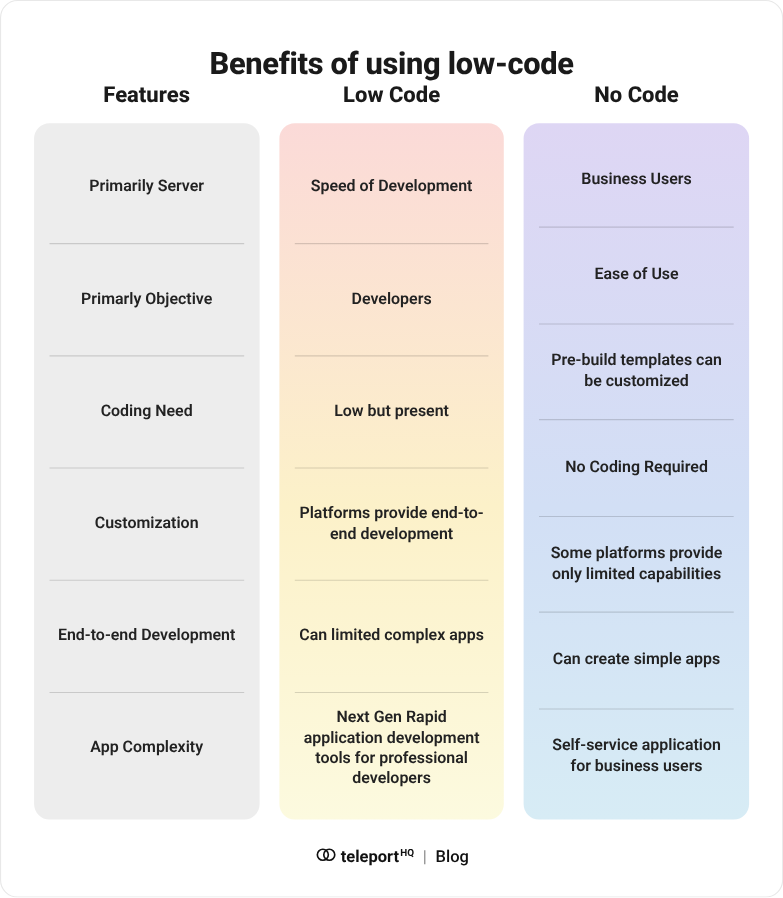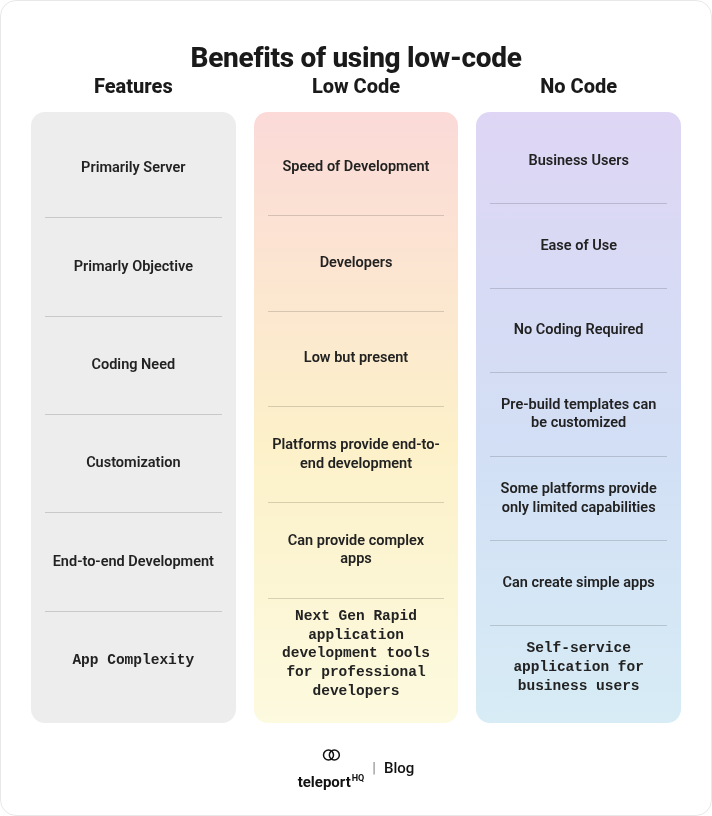--- a/index.html
+++ b/index.html
@@ -63,36 +63,35 @@
     align-items: center;
     justify-content: center;
     text-align: center;
     font-size: 14.5px;
     font-weight: 600;
     line-height: 1.3;
     padding: 8px 4px;
     border-bottom: 1px solid rgba(0,0,0,0.15);
     color: #222;
   }
-  .cell:last-child { border-bottom: none; font-family: Liberation Mono, monospace; }
+  .cell:last-child { border-bottom: none; }
   .footer {
     margin-top: 22px;
     display: flex;
     align-items: center;
     justify-content: center;
     gap: 8px;
     font-size: 15px;
     color: #111;
   }
   .logo {
     display: flex;
     align-items: center;
     gap: 4px;
     font-weight: 700;
-    flex-direction: column;
   }
   .logo svg { width: 20px; height: 20px; }
   .hq {
     font-size: 9px;
     font-weight: 700;
     vertical-align: super;
     margin-left: 1px;
   }
   .sep { color: #888; font-weight: 400; }
   .blog { font-weight: 500; }
@@ -118,32 +117,32 @@
       </div>
     </div>
 
     <div class="col col-low">
       <div class="col-header">Low Code</div>
       <div class="col-body">
         <div class="cell">Speed of Development</div>
         <div class="cell">Developers</div>
         <div class="cell">Low but present</div>
         <div class="cell">Platforms provide end-to-end development</div>
-        <div class="cell">Can provide complex apps</div>
+        <div class="cell">Can limited complex apps</div>
         <div class="cell">Next Gen Rapid application development tools for professional developers</div>
       </div>
     </div>
 
     <div class="col col-no">
       <div class="col-header">No Code</div>
       <div class="col-body">
         <div class="cell">Business Users</div>
         <div class="cell">Ease of Use</div>
+        <div class="cell">Pre-build templates can be customized</div>
         <div class="cell">No Coding Required</div>
-        <div class="cell">Pre-build templates can be customized</div>
         <div class="cell">Some platforms provide only limited capabilities</div>
         <div class="cell">Can create simple apps</div>
         <div class="cell">Self-service application for business users</div>
       </div>
     </div>
 
   </div>
 
   <div class="footer">
     <span class="logo">

